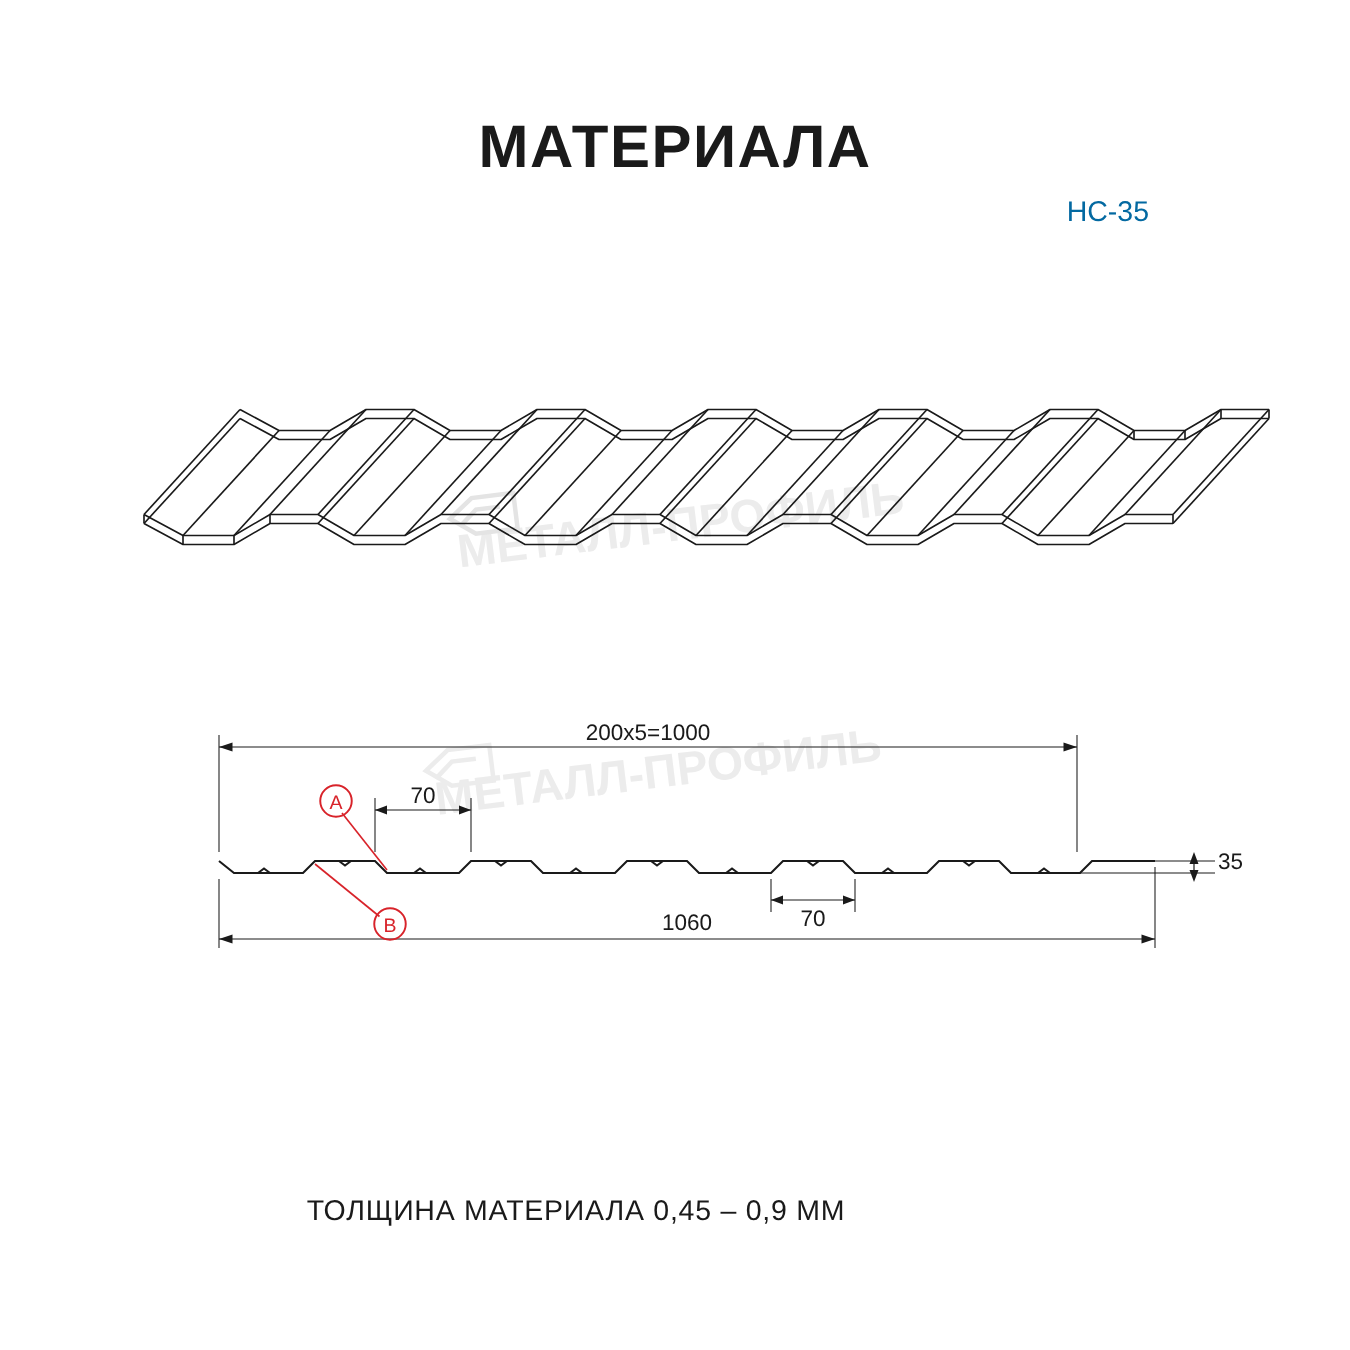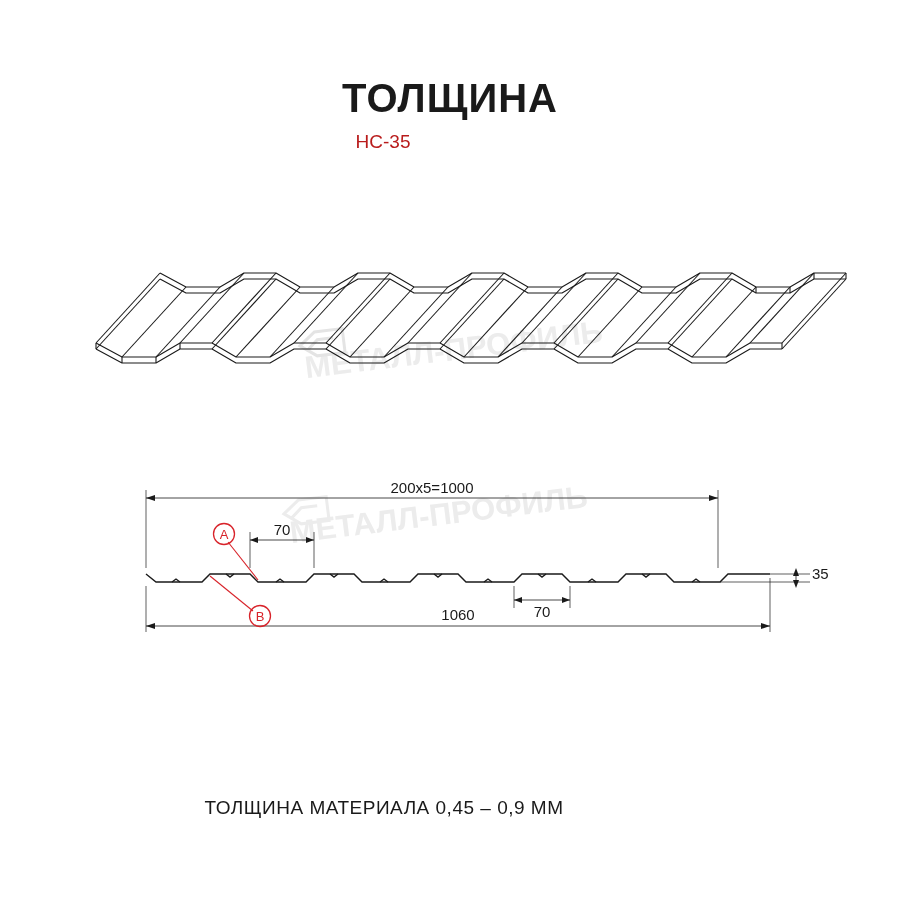--- a/index.html
+++ b/index.html
@@ -29,23 +29,23 @@
     font-size: 40px;
     font-weight: bold;
     letter-spacing: 1px;
     color: #1a1a1a;
   }
   .subtitle {
     position: absolute;
     top: 131px;
     left: 0;
     width: 766px;
-    text-align: center;
+    text-align: right;
     font-size: 19px;
-    color: #b91c1c;
+    color: #0369a1;
   }
   .footer {
     position: absolute;
     top: 797px;
     left: 0;
     width: 768px;
     text-align: center;
     font-size: 19px;
     letter-spacing: 0.5px;
     color: #1a1a1a;
@@ -64,21 +64,21 @@
     width: 730px;
     height: 190px;
   }
   svg { display: block; }
 </style>
 </head>
 <body>
 
 <div class="page">
 
-  <div class="title">ТОЛЩИНА</div>
+  <div class="title">МАТЕРИАЛА</div>
   <div class="subtitle">НС-35</div>
 
   <div class="iso-wrap">
     <svg width="790" height="190" viewBox="0 0 790 190">
       <defs>
         <g id="wm-mark">
           <path d="M0,16 L16,4 L44,4 L44,28 L16,28 Z" fill="none" stroke="#e4e4e4" stroke-width="3"></path>
           <path d="M6,22 L18,12 L34,12" fill="none" stroke="#e4e4e4" stroke-width="3"></path>
         </g>
       </defs>

